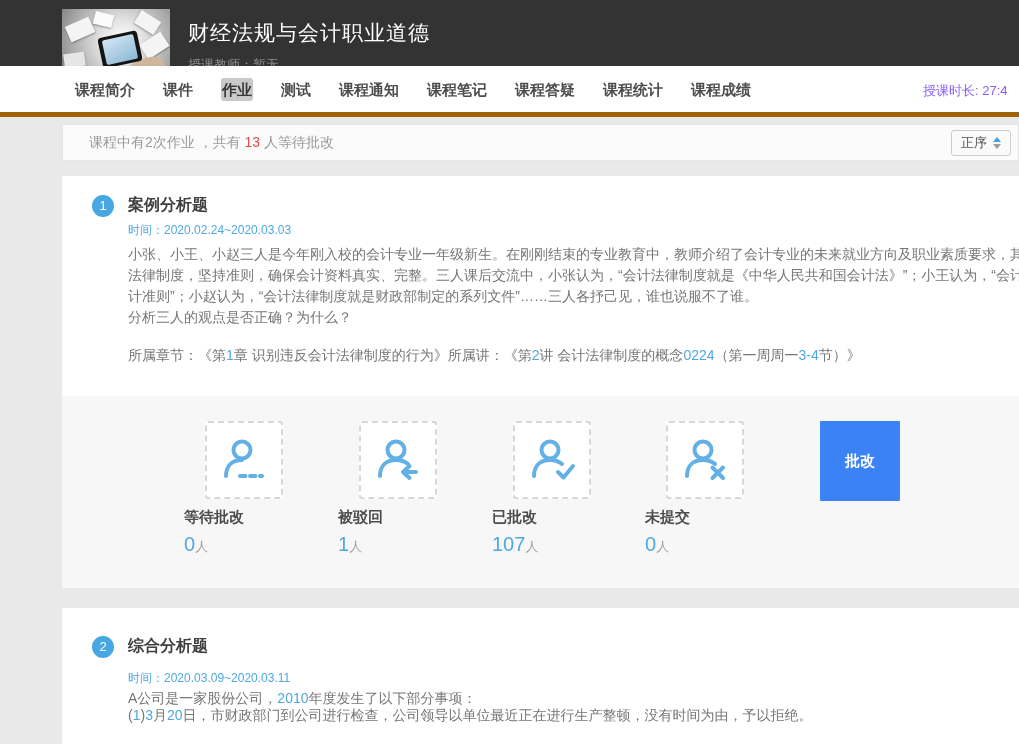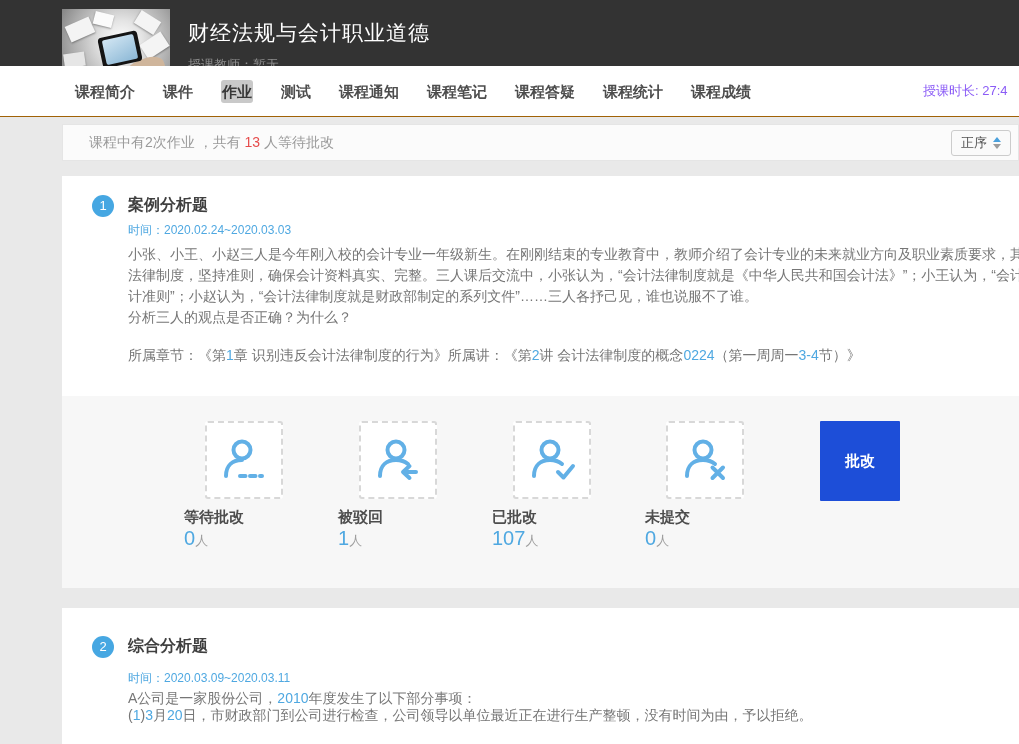--- a/index.html
+++ b/index.html
@@ -18,21 +18,21 @@
   .pp4 { width:21px; height:14px; left:2px;  top:44px; transform:rotate(-8deg);  background:#e6e6e6; }
   .pp5 { width:25px; height:17px; left:80px; top:28px; transform:rotate(-33deg); }
   .tablet { position:absolute; left:38px; top:25px; width:40px; height:31px; background:#141414; border-radius:4px; transform:rotate(-12deg); }
   .tscreen { position:absolute; left:4px; top:3px; right:4px; bottom:3px; background:linear-gradient(160deg,#d2e6f3,#8cb8d6); border-radius:2px; }
   .hand { position:absolute; left:62px; top:50px; width:42px; height:26px; background:#cfb59b; border-radius:55% 40% 35% 55%; transform:rotate(-18deg); }
   .htext { position:absolute; left:188px; top:19px; }
   .htitle { color:#ffffff; font-size:21px; font-weight:400; letter-spacing:1px; }
   .hteacher { margin-top:9px; color:#8f8f8f; font-size:13px; }
 
   
-  .nav { position:relative; height:51px; background:#ffffff; border-bottom:1px solid #a16207;
+  .nav { position:relative; height:51px; background:#ffffff; border-bottom:5px solid #a16207;
          display:flex; align-items:center; gap:28px; padding-left:75px; }
   .tab { font-size:15px; font-weight:bold; color:#4d4d4d; line-height:23px; white-space:nowrap; cursor:pointer; }
   .tab.active { background:#c9c9c9; color:#383838; padding:0 1px; border-radius:3px; }
   .duration { position:absolute; left:923px; top:0; line-height:50px; font-size:13px; color:#8b5cf6; white-space:nowrap; }
 
   
   .info-bar { margin:7px 0 0 62px; width:957px; height:37px; background:#fbfbfb; border:1px solid #e5e5e5;
               display:flex; align-items:center; justify-content:space-between; padding:0 7px 0 26px; }
   .info-text { font-size:14px; color:#9a9a9a; }
   .info-text .red { color:#e64c4c; }
@@ -61,24 +61,24 @@
   .a-chapter { position:absolute; left:66px; top:171px; font-size:14px; color:#767676; white-space:nowrap; }
   .num-blue { color:#4fa8e1; }
 
   
   .stats-strip { position:absolute; left:0; right:0; top:220px; bottom:0; background:#f7f7f7; }
   .stat { position:absolute; top:25px; width:120px; text-align:left; cursor:pointer; }
   .st0 { left:122px; } .st1 { left:276px; } .st2 { left:430px; } .st3 { left:583px; }
   .dashbox { width:78px; height:78px; margin:0 auto; background:#ffffff; border:2px dashed #d8d8d8; border-radius:3px;
              display:flex; align-items:center; justify-content:center; }
   .slabel { margin-top:9px; font-size:15px; font-weight:bold; color:#4d4d4d; }
-  .scount { }
+  .scount { margin-top:6px; }
   .scount .n { font-size:20px; color:#4fa8e1; }
   .scount .u { font-size:13px; color:#9e9e9e; }
-  .review-btn { position:absolute; left:758px; top:25px; width:80px; height:80px; background:#1d4ed8; border:none;
+  .review-btn { position:absolute; left:758px; top:25px; width:80px; height:80px; background:#3b82f6; border:none;
                 color:#ffffff; font-size:15px; font-weight:bold; border-radius:1px; cursor:pointer;
                 font-family:"Liberation Sans","DejaVu Sans",sans-serif; }
   svg.person { display:block; }
 </style>
 </head>
 <body>
 
 <div class="page">
 
   <div class="hdr">

